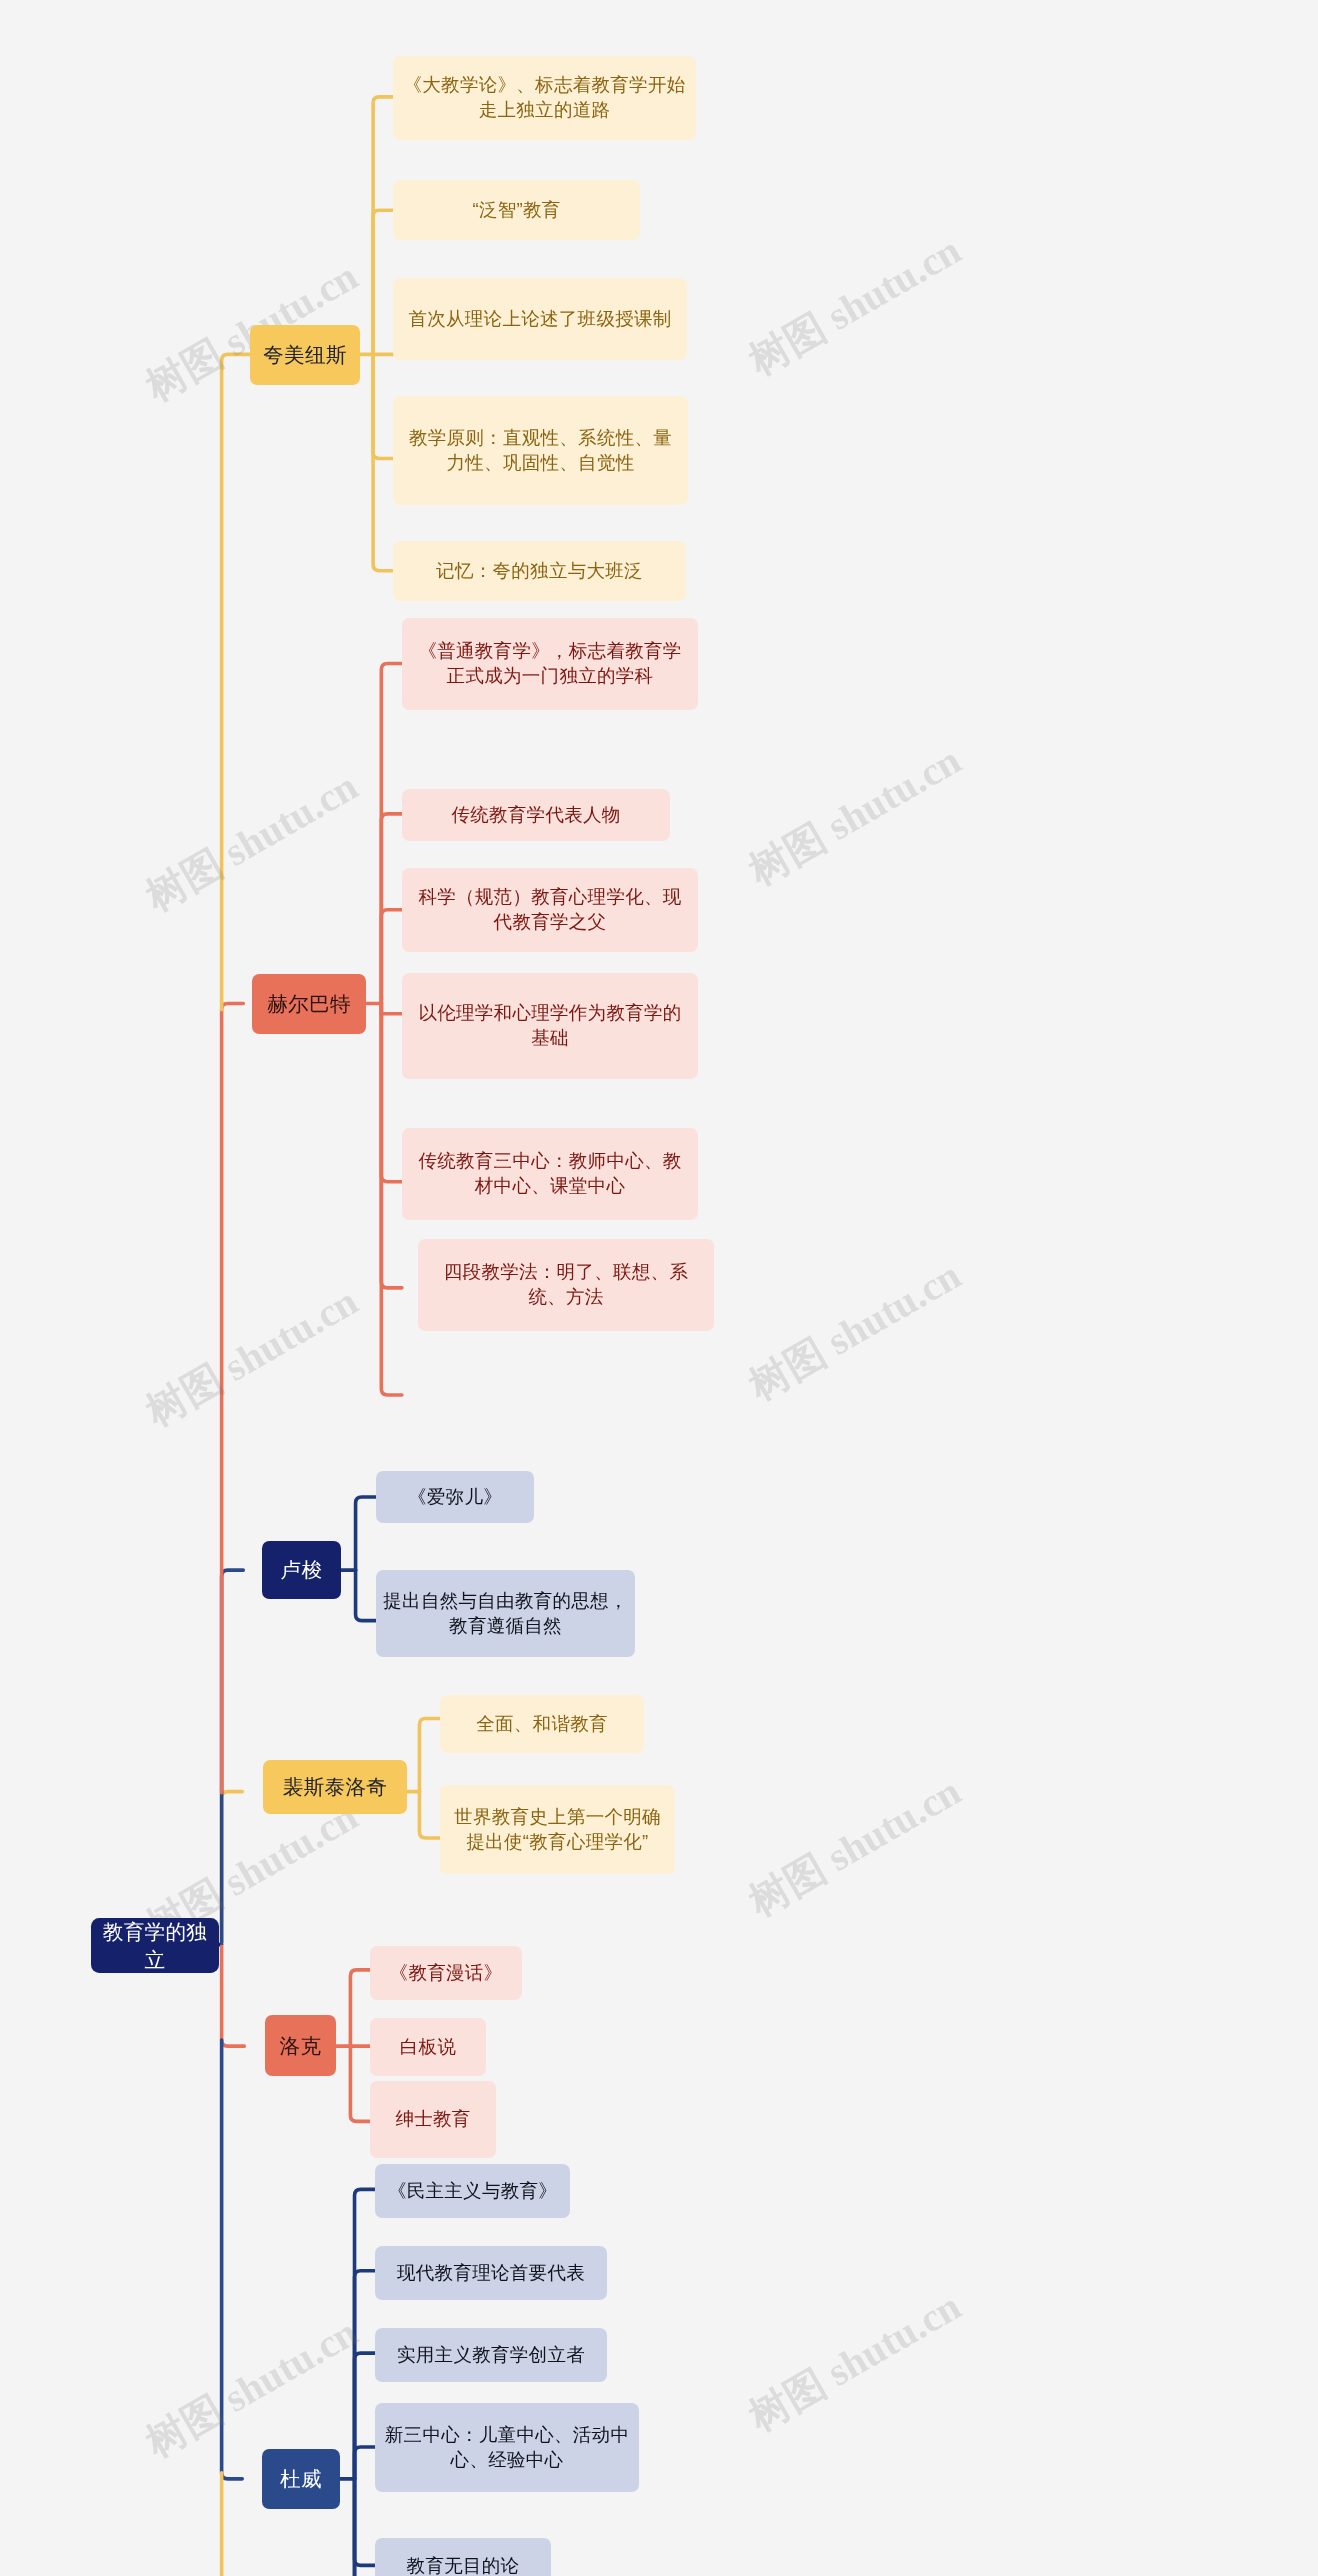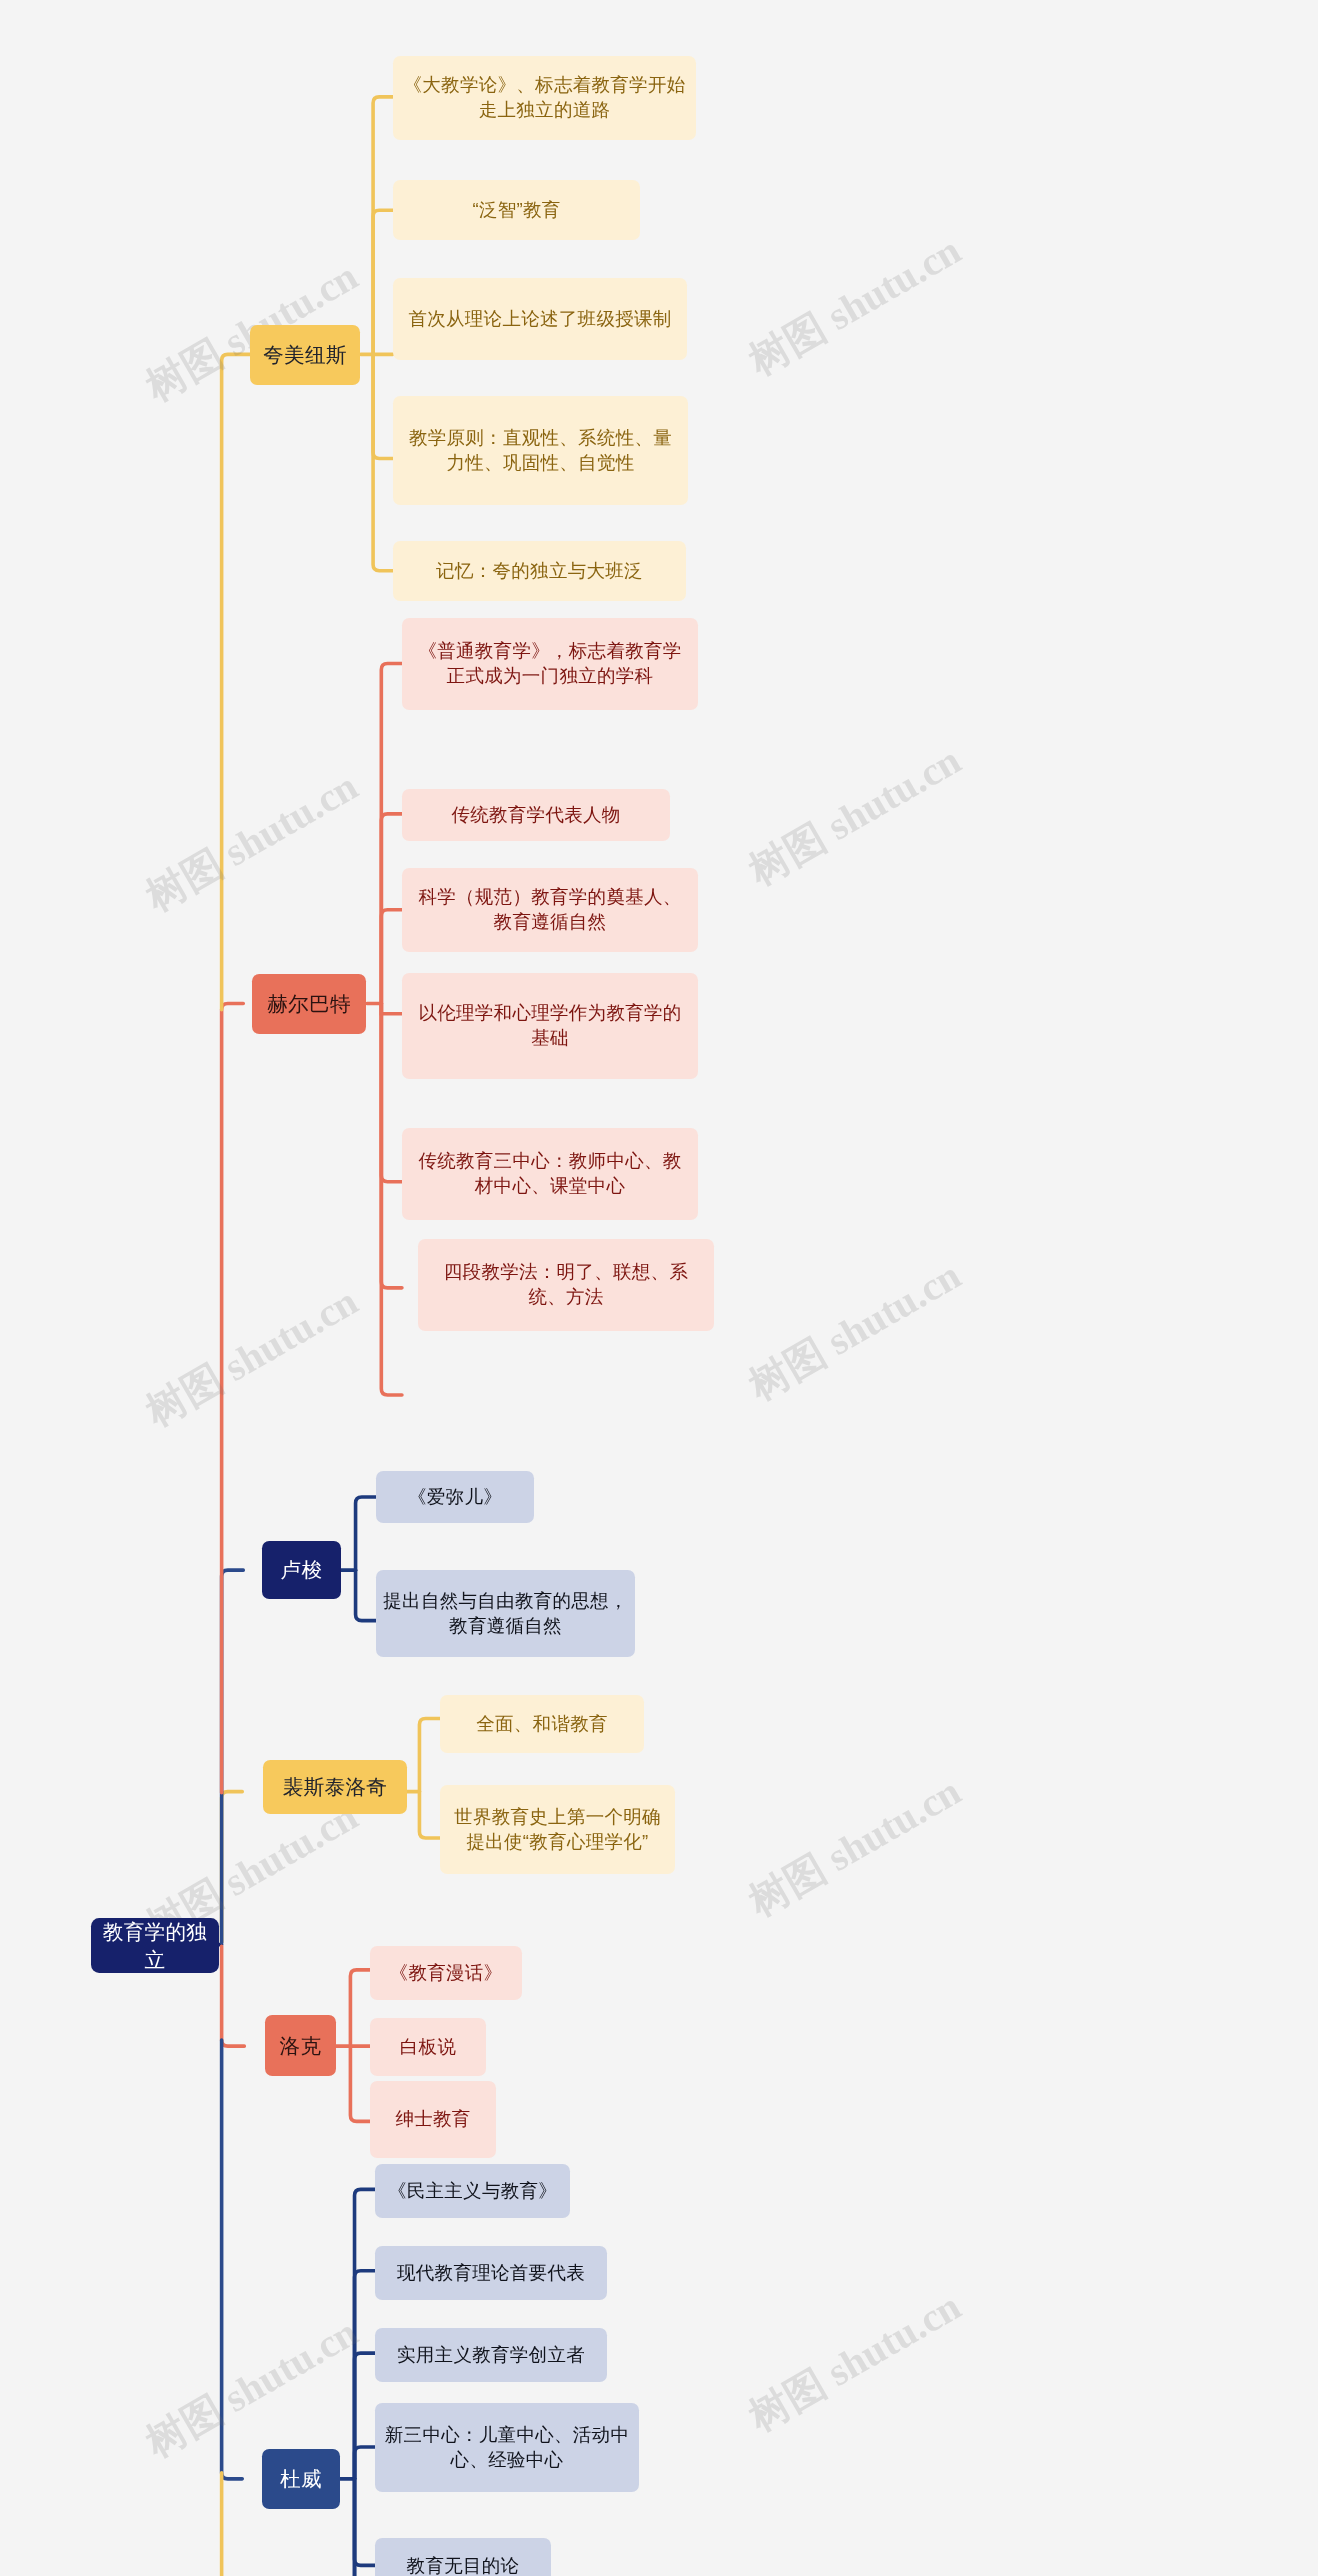--- a/index.html
+++ b/index.html
@@ -158,21 +158,21 @@
   <div class="node n-b-red" style="left:252px;top:974px;width:114px;height:60px;">
     <span>赫尔巴特</span>
   </div>
   <div class="node n-l-red" style="left:402px;top:618px;width:296px;height:92px;">
     <span>《普通教育学》，标志着教育学正式成为一门独立的学科</span>
   </div>
   <div class="node n-l-red" style="left:402px;top:789px;width:268px;height:52px;">
     <span>传统教育学代表人物</span>
   </div>
   <div class="node n-l-red" style="left:402px;top:868px;width:296px;height:84px;">
-    <span>科学（规范）教育学的奠基人、教育遵循自然</span>
+    <span>科学（规范）教育心理学化、现代教育学之父</span>
   </div>
   <div class="node n-l-red" style="left:402px;top:973px;width:296px;height:106px;">
     <span>以伦理学和心理学作为教育学的基础</span>
   </div>
   <div class="node n-l-red" style="left:402px;top:1128px;width:296px;height:92px;">
     <span>传统教育三中心：教师中心、教材中心、课堂中心</span>
   </div>
   <div class="node n-l-red" style="left:402px;top:1239px;width:296px;height:92px;margin-left:16px;">
     <span>四段教学法：明了、联想、系统、方法</span>
   </div>

